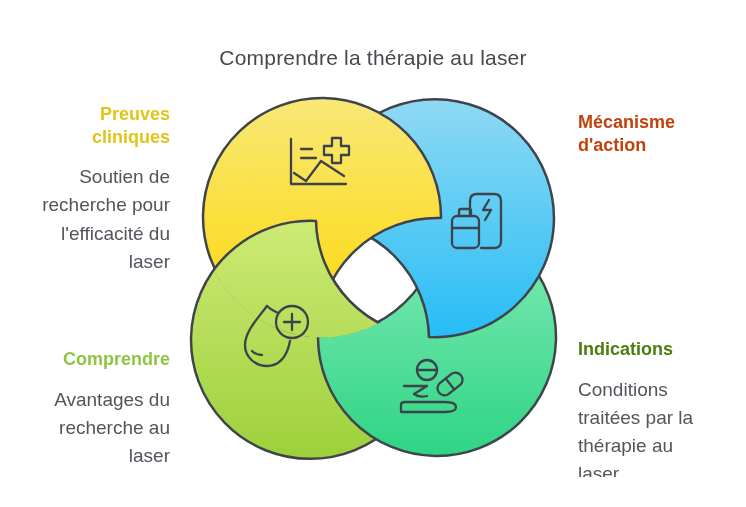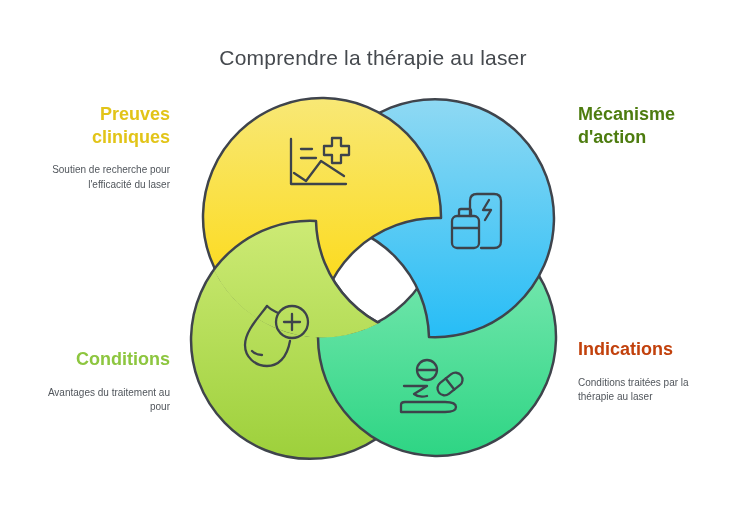--- a/index.html
+++ b/index.html
@@ -7,21 +7,21 @@
     position:relative;width:746px;height:477px;background:#ffffff;overflow:hidden;
     font-family:"Liberation Sans","DejaVu Sans",sans-serif;
   }
   .title{
     position:absolute;top:46px;left:0;width:746px;text-align:center;
     font-size:21px;font-weight:400;color:#45494e;letter-spacing:.2px;
   }
   .diagram{position:absolute;left:0;top:0;}
   .label{position:absolute;width:140px;}
   .label h2{margin:0 0 15px 0;font-size:18px;line-height:1.26;font-weight:700;}
-  .label p{margin:0;font-size:10px;line-height:1.48;color:#51565c;font-weight:400;}
+  .label p{margin:0;font-size:19px;line-height:1.48;color:#51565c;font-weight:400;}
   .label.tl{top:103px;right:576px;text-align:right;}
   .label.tr{top:103px;left:578px;text-align:left;}
   .label.bl{top:348px;right:576px;text-align:right;}
   .label.br{top:338px;left:578px;text-align:left;}
 </style>
 </head>
 <body>
 
 <div class="stage">
 
@@ -97,26 +97,26 @@
   </svg>
 
   <div class="title">Comprendre la thérapie au laser</div>
 
   <div class="label tl">
     <h2 style="color: rgb(226, 196, 24);">Preuves cliniques</h2>
     <p>Soutien de recherche pour l'efficacité du laser</p>
   </div>
 
   <div class="label tr">
-    <h2 style="color: #4d7c0f;">Mécanisme d'action</h2>
+    <h2 style="color: #c2410c; margin-top: 8px;">Mécanisme d'action</h2>
   </div>
 
   <div class="label bl">
-    <h2 style="color: rgb(141, 198, 63);">Conditions</h2>
-    <p>Avantages du traitement au pour</p>
+    <h2 style="color: rgb(141, 198, 63);">Comprendre</h2>
+    <p>Avantages du recherche au laser</p>
   </div>
 
   <div class="label br">
-    <h2 style="color: #c2410c;">Indications</h2>
+    <h2 style="color: #4d7c0f;">Indications</h2>
     <p>Conditions traitées par la thérapie au laser</p>
   </div>
 
 </div>
 
 </body></html>

